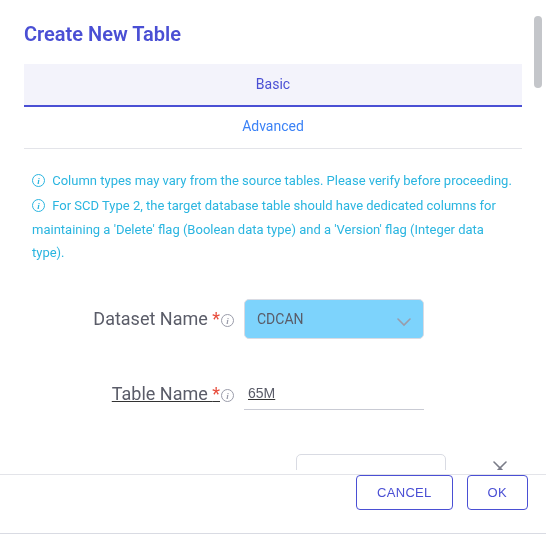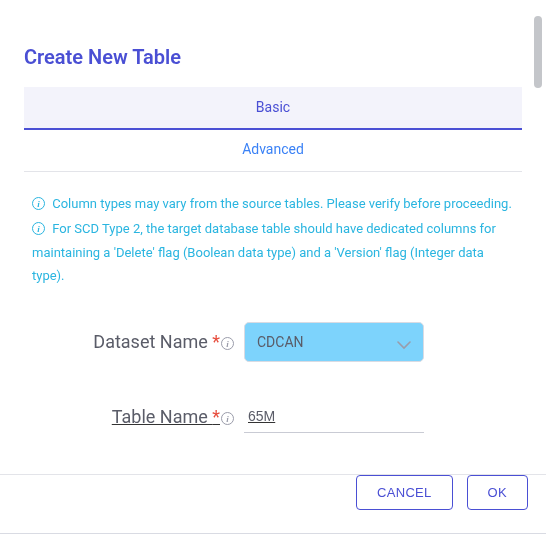--- a/index.html
+++ b/index.html
@@ -25,21 +25,20 @@
       width: 8px;
       height: 72px;
       background: #c4c6ca;
       border-radius: 4px;
     }
     h2.title {
       color: #4a4fd4;
       font-size: 20px;
       font-weight: 600;
       margin-bottom: 18px;
-      margin-top: 23px;
     }
     .tabs {
       display: flex;
       border-bottom: 1px solid #e3e4e9;
       flex-direction: column;
     }
     .tab {
       flex: 1;
       text-align: center;
       padding: 12px 0 14px 0;

